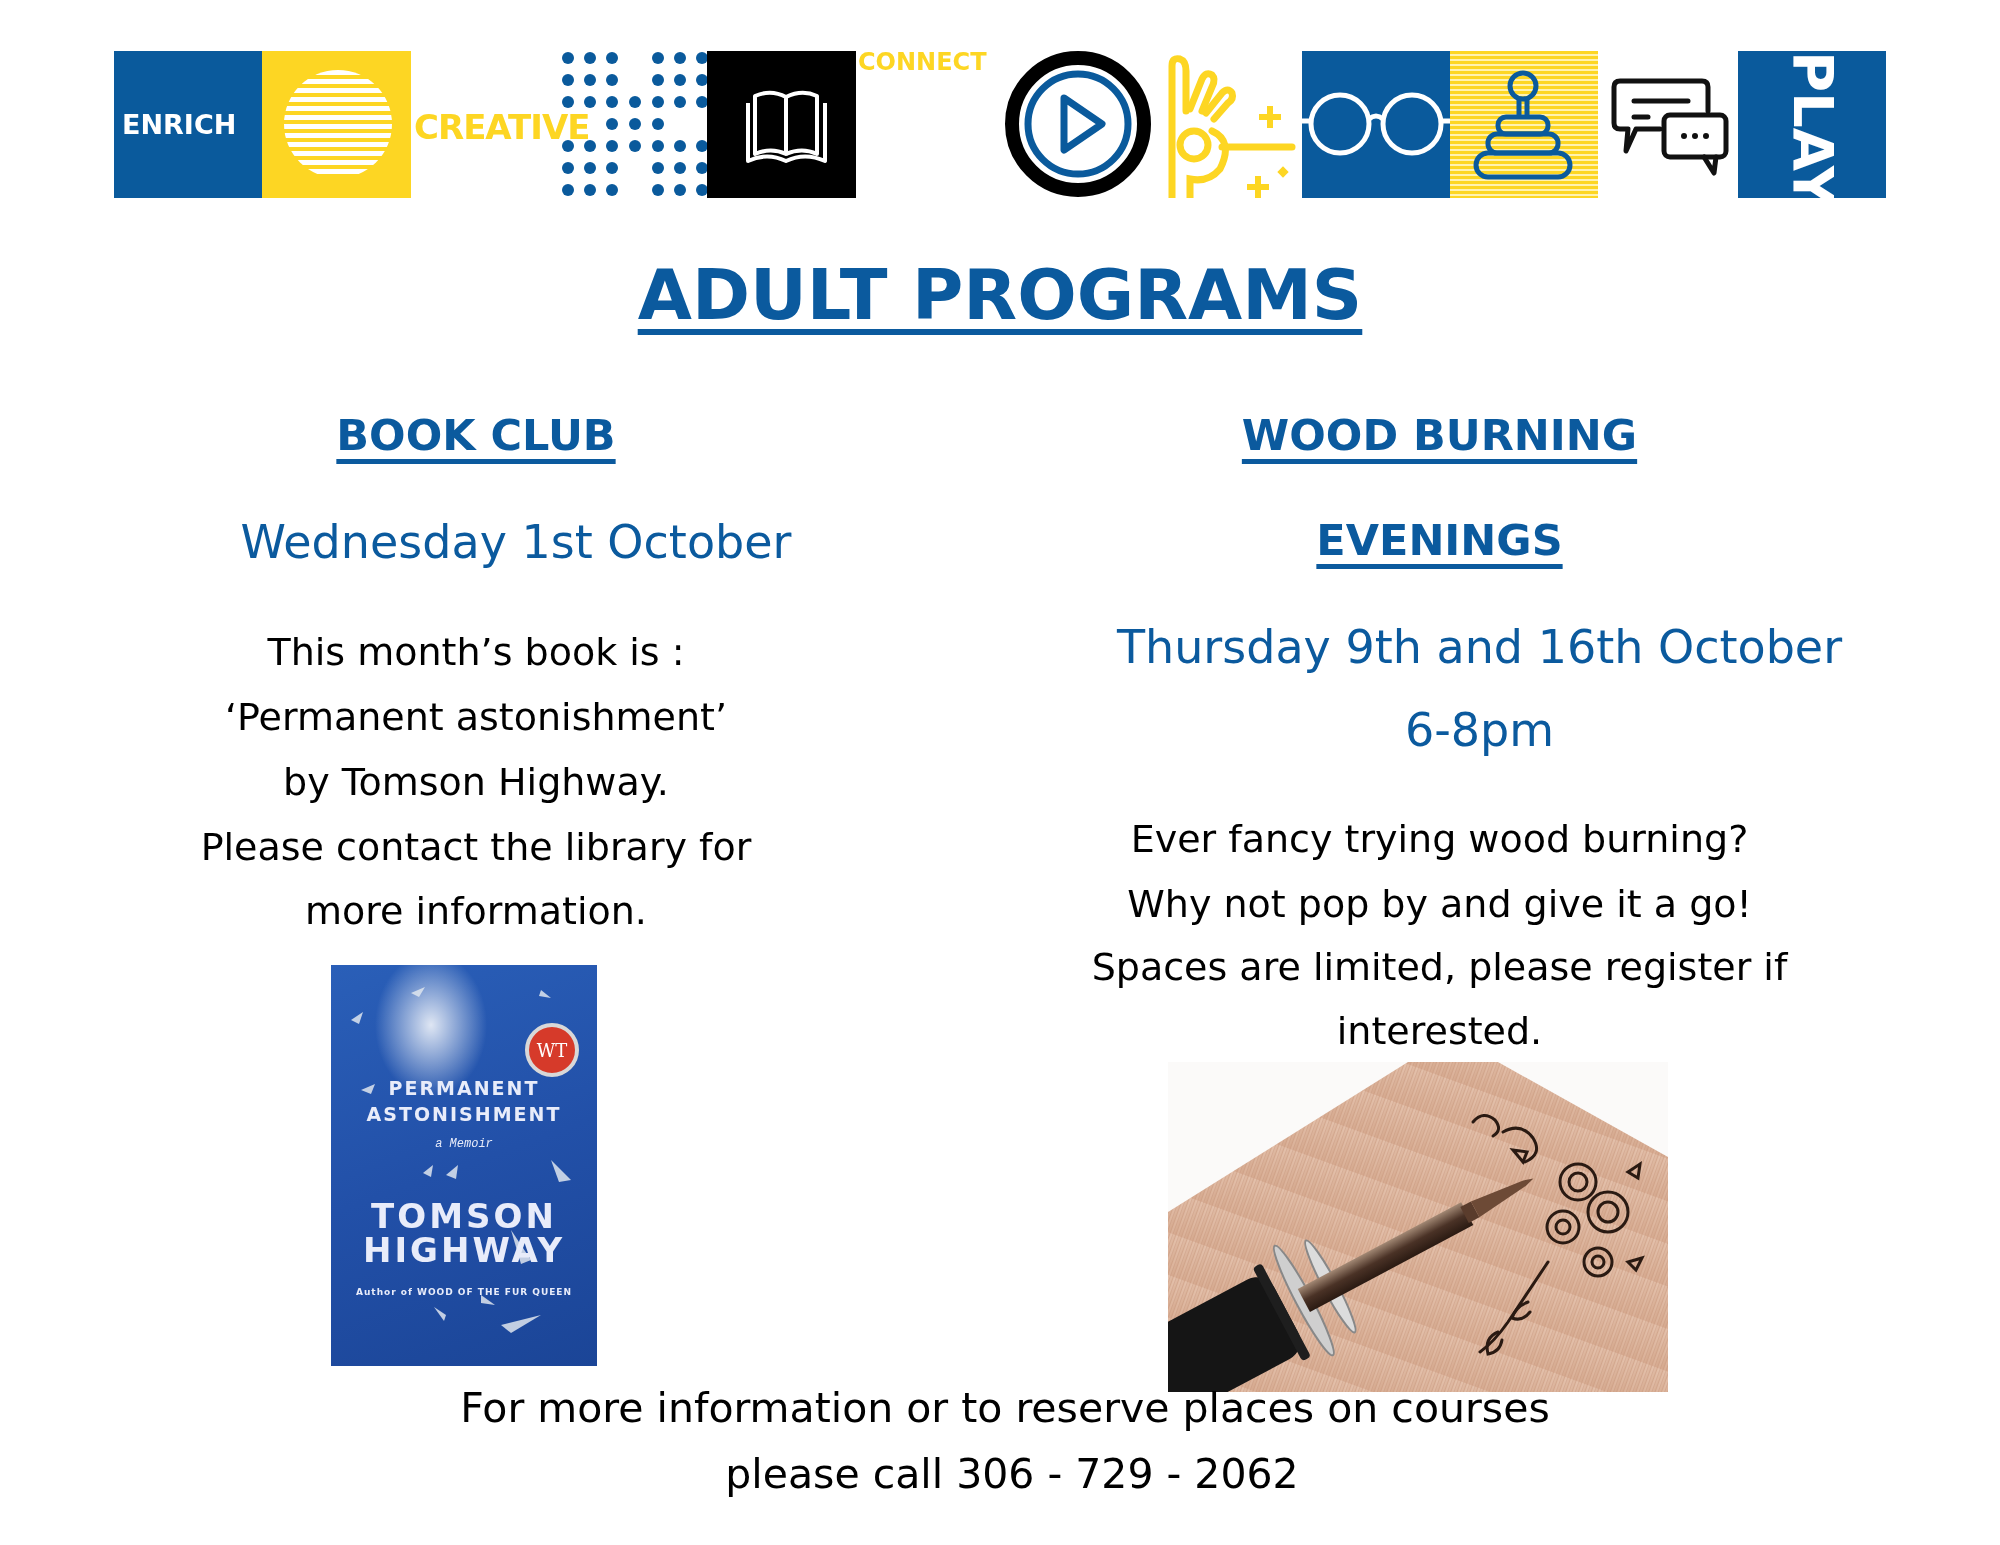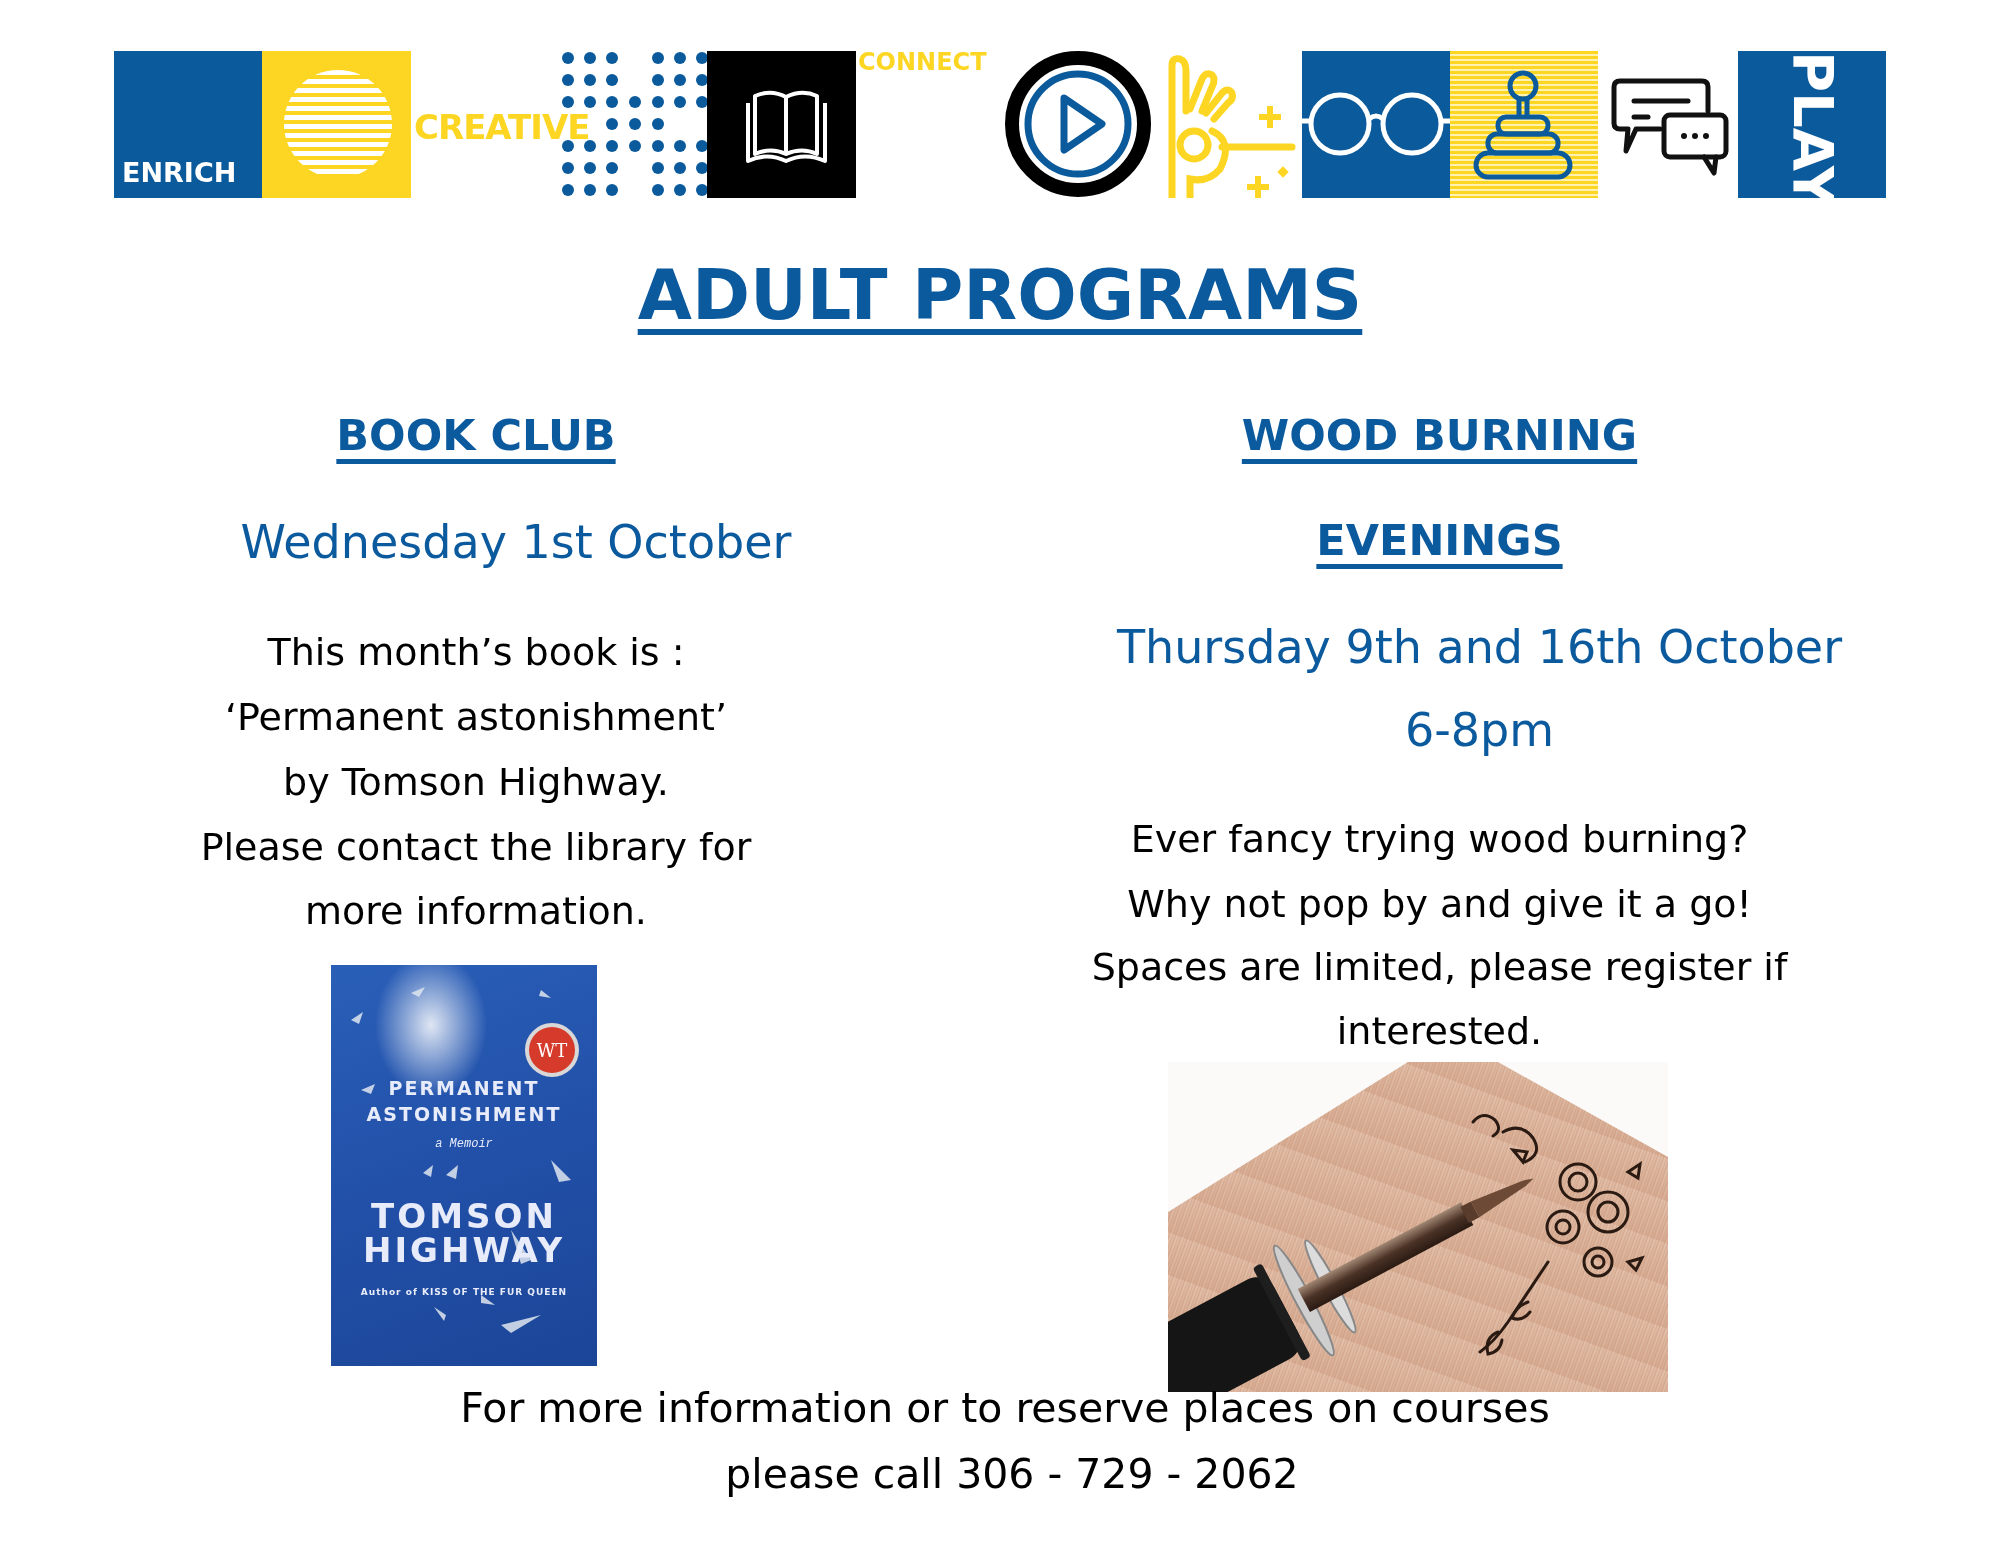--- a/index.html
+++ b/index.html
@@ -34,21 +34,21 @@
 
   
   .wood { left: 1168px; top: 1062px; width: 500px; height: 330px; overflow: hidden; background: #fbfaf9; }
 </style>
 </head>
 <body>
 
 <div>
 
   <div class="tile t-blue" style="left:114px; width:148px;">
-    <span class="banner-text" style="left:8px; top:58px; font-size:27px; color:#fff;margin-top:48px;">ENRICH</span>
+    <span class="banner-text" style="left:8px; top:58px; font-size:27px; color:#fff;">ENRICH</span>
   </div>
 
   <div class="tile t-yellow" style="left:262px; width:149px;">
     <svg width="149" height="147" viewBox="0 0 149 147">
       <defs>
           <clipPath id="sunclip">
             <circle cx="76" cy="73" r="54"></circle>
           </clipPath>
         </defs>
       <g clip-path="url(#sunclip)" fill="#fff">
@@ -236,21 +236,21 @@
           <path d="M150 330 l14 10 l-14 -2 z"></path>
           <path d="M170 360 l40 -10 l-30 18 z"></path>
       </g>
     </svg>
     <div class="wt-badge">WT</div>
     <div class="cover-text" style="top:112px; font-size:19px; letter-spacing:2px;">PERMANENT</div>
     <div class="cover-text" style="top:138px; font-size:19px; letter-spacing:2px;">ASTONISHMENT</div>
     <div class="cover-text" style="top:172px; font-size:12px; font-style:italic; font-weight:normal; font-family:Liberation Mono, monospace;">a Memoir</div>
     <div class="cover-text" style="top:225px; font-size:34px; letter-spacing:3px;margin-top:6px;">TOMSON</div>
     <div class="cover-text" style="top:265px; font-size:34px; letter-spacing:3px;">HIGHWAY</div>
-    <div class="cover-text" style="top:322px; font-size:9px; letter-spacing:1px;">Author of KISS OF THE FUR QUEEN</div>
+    <div class="cover-text" style="top:322px; font-size:9px; letter-spacing:1px;">Author of WOOD OF THE FUR QUEEN</div>
   </div>
 </section>
 
 <section>
   <div class="abs center blue h-section" style="left:952px; width:975px; top:410px;">
     <span>WOOD BURNING</span>
   </div>
   <div class="abs center blue h-section" style="left:952px; width:975px; top:515px;">
     <span>EVENINGS</span>
   </div>

